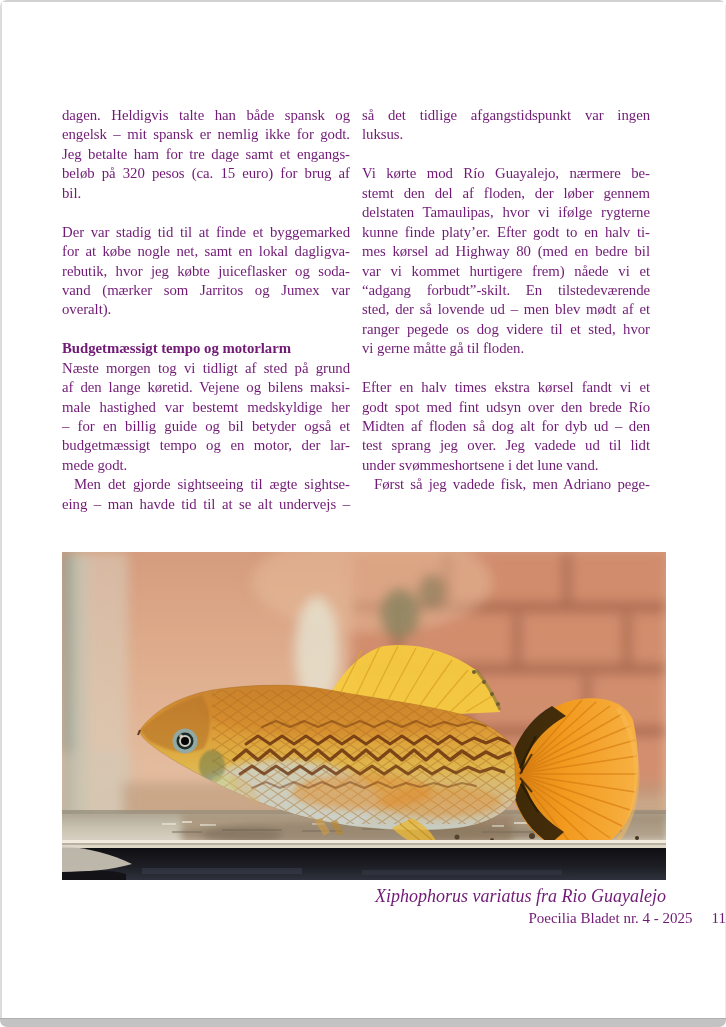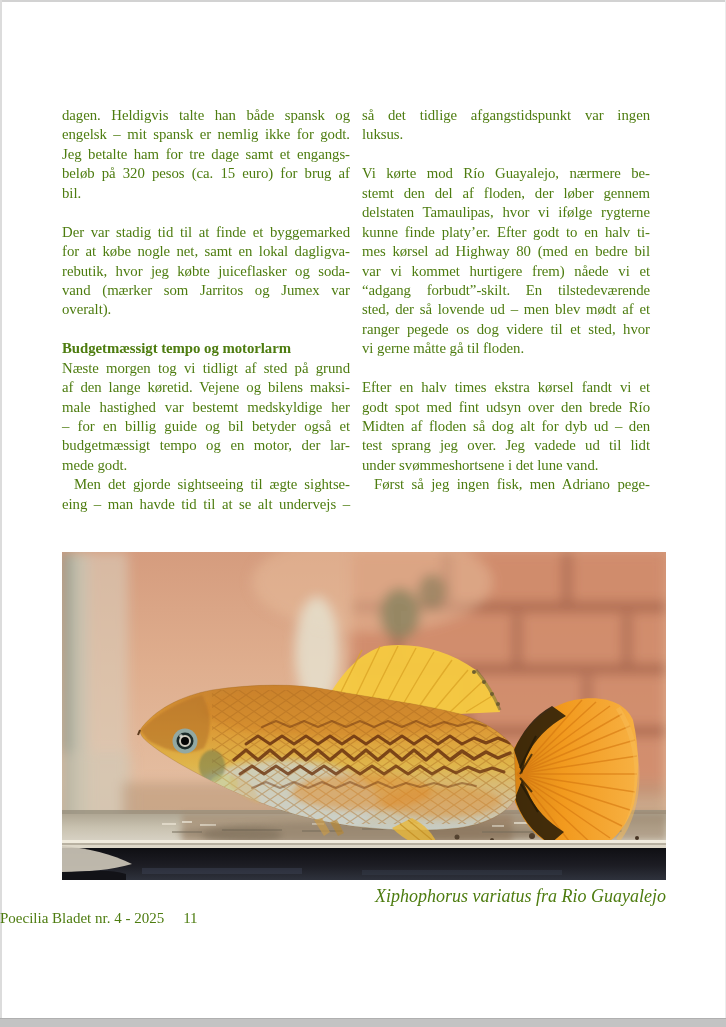--- a/index.html
+++ b/index.html
@@ -1,18 +1,18 @@
 <!DOCTYPE html>
 <html><head>
 <meta charset="utf-8">
 <style>
   html,body{margin:0;padding:0;background:#ffffff;}
   .page{
     position:relative;width:726px;height:1027px;background:#ffffff;overflow:hidden;
-    font-family:"Liberation Serif","DejaVu Serif",serif;color:#4d7c0f;
+    font-family:"Liberation Serif","DejaVu Serif",serif;color:#701a75;border-radius:7px;
   }
   .edge-top{position:absolute;top:0;left:0;width:726px;height:2px;background:#d2d2d2;}
   .edge-left{position:absolute;top:0;left:0;width:2px;height:1020px;background:#dcdcdc;}
   .edge-right{position:absolute;top:0;right:0;width:1px;height:1020px;background:#ececec;}
   .edge-bottom{position:absolute;bottom:0;left:0;width:726px;height:8px;background:#c3c3c3;border-top:1px solid #b0b0b0;}
   .col{position:absolute;top:106px;width:288px;font-size:14.8px;}
   .col-left{left:62px;}
   .col-right{left:362px;}
   .line{
     height:19.45px;line-height:19.45px;
@@ -22,21 +22,21 @@
   .line.end{text-align-last:left;-moz-text-align-last:left;}
   .line.bold{font-weight:700;text-align-last:left;-moz-text-align-last:left;}
   .line.indent{padding-left:12px;}
   .line.blank{text-align-last:left;}
   .photo{position:absolute;left:62px;top:552px;width:604px;height:328px;}
   .photo svg{display:block;}
   .caption{
     position:absolute;left:62px;top:886px;width:604px;
     text-align:right;font-style:italic;font-size:18px;
   }
-  .footer{position:absolute;left:0;top:910px;width:726px;text-align:left;font-size:15px;}
+  .footer{position:absolute;left:0;top:910px;width:726px;text-align:right;font-size:15px;}
   .footer .pgnum{margin-left:19px;}
 </style>
 </head>
 <body>
 
 <div class="page">
 
   <div class="edge-top"></div>
   <div class="edge-left"></div>
   <div class="edge-right"></div>
@@ -79,21 +79,21 @@
       <div class="line">“adgang forbudt”-skilt. En tilstedeværende</div>
       <div class="line">sted, der så lovende ud – men blev mødt af et</div>
       <div class="line">ranger pegede os dog videre til et sted, hvor</div>
       <div class="line end">vi gerne måtte gå til floden.</div>
       <div class="line blank"></div>
       <div class="line">Efter en halv times ekstra kørsel fandt vi et</div>
       <div class="line">godt spot med fint udsyn over den brede Río</div>
       <div class="line">Midten af floden så dog alt for dyb ud – den</div>
       <div class="line">test sprang jeg over. Jeg vadede ud til lidt</div>
       <div class="line end">under svømmeshortsene i det lune vand.</div>
-      <div class="line indent">Først så jeg ingen fisk, men Adriano pege-</div>
+      <div class="line indent">Først så jeg vadede fisk, men Adriano pege-</div>
     </div>
 
   <div class="photo">
     <svg width="604" height="328" viewBox="0 0 604 328" xmlns="http://www.w3.org/2000/svg">
       <defs>
         <linearGradient id="bgGrad" x1="0" y1="0" x2="0" y2="1">
           <stop offset="0" stop-color="#d59c7e"></stop>
           <stop offset="0.35" stop-color="#dfae8e"></stop>
           <stop offset="0.7" stop-color="#e4bda0"></stop>
           <stop offset="1" stop-color="#cbb49a"></stop>

